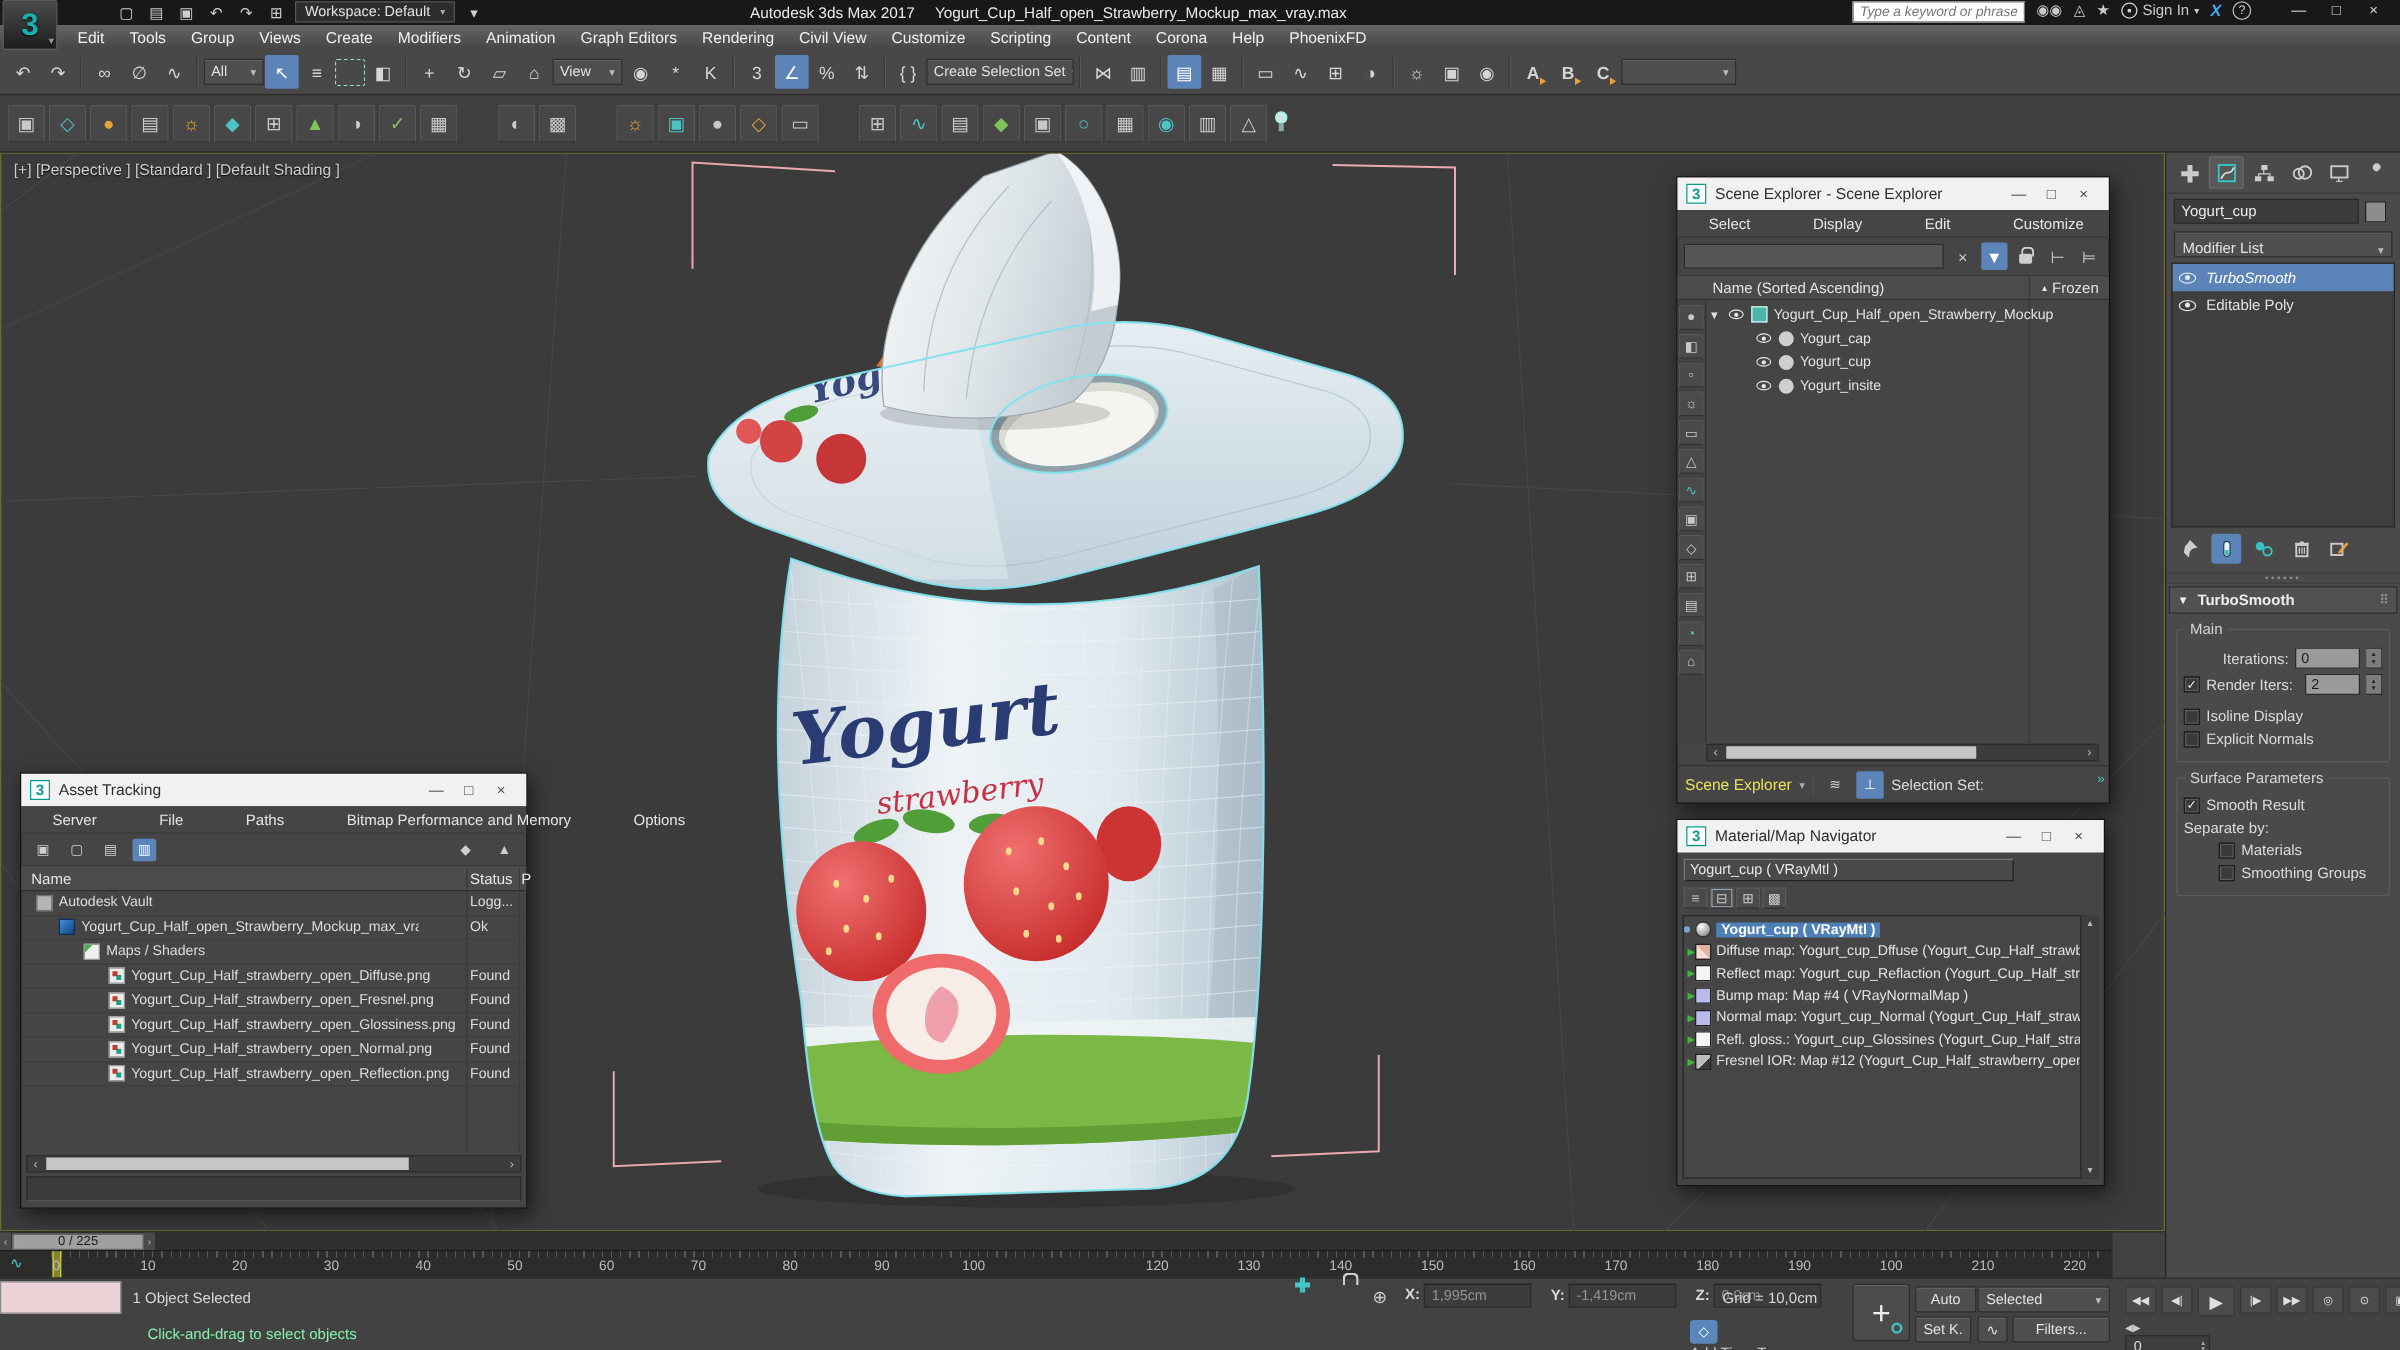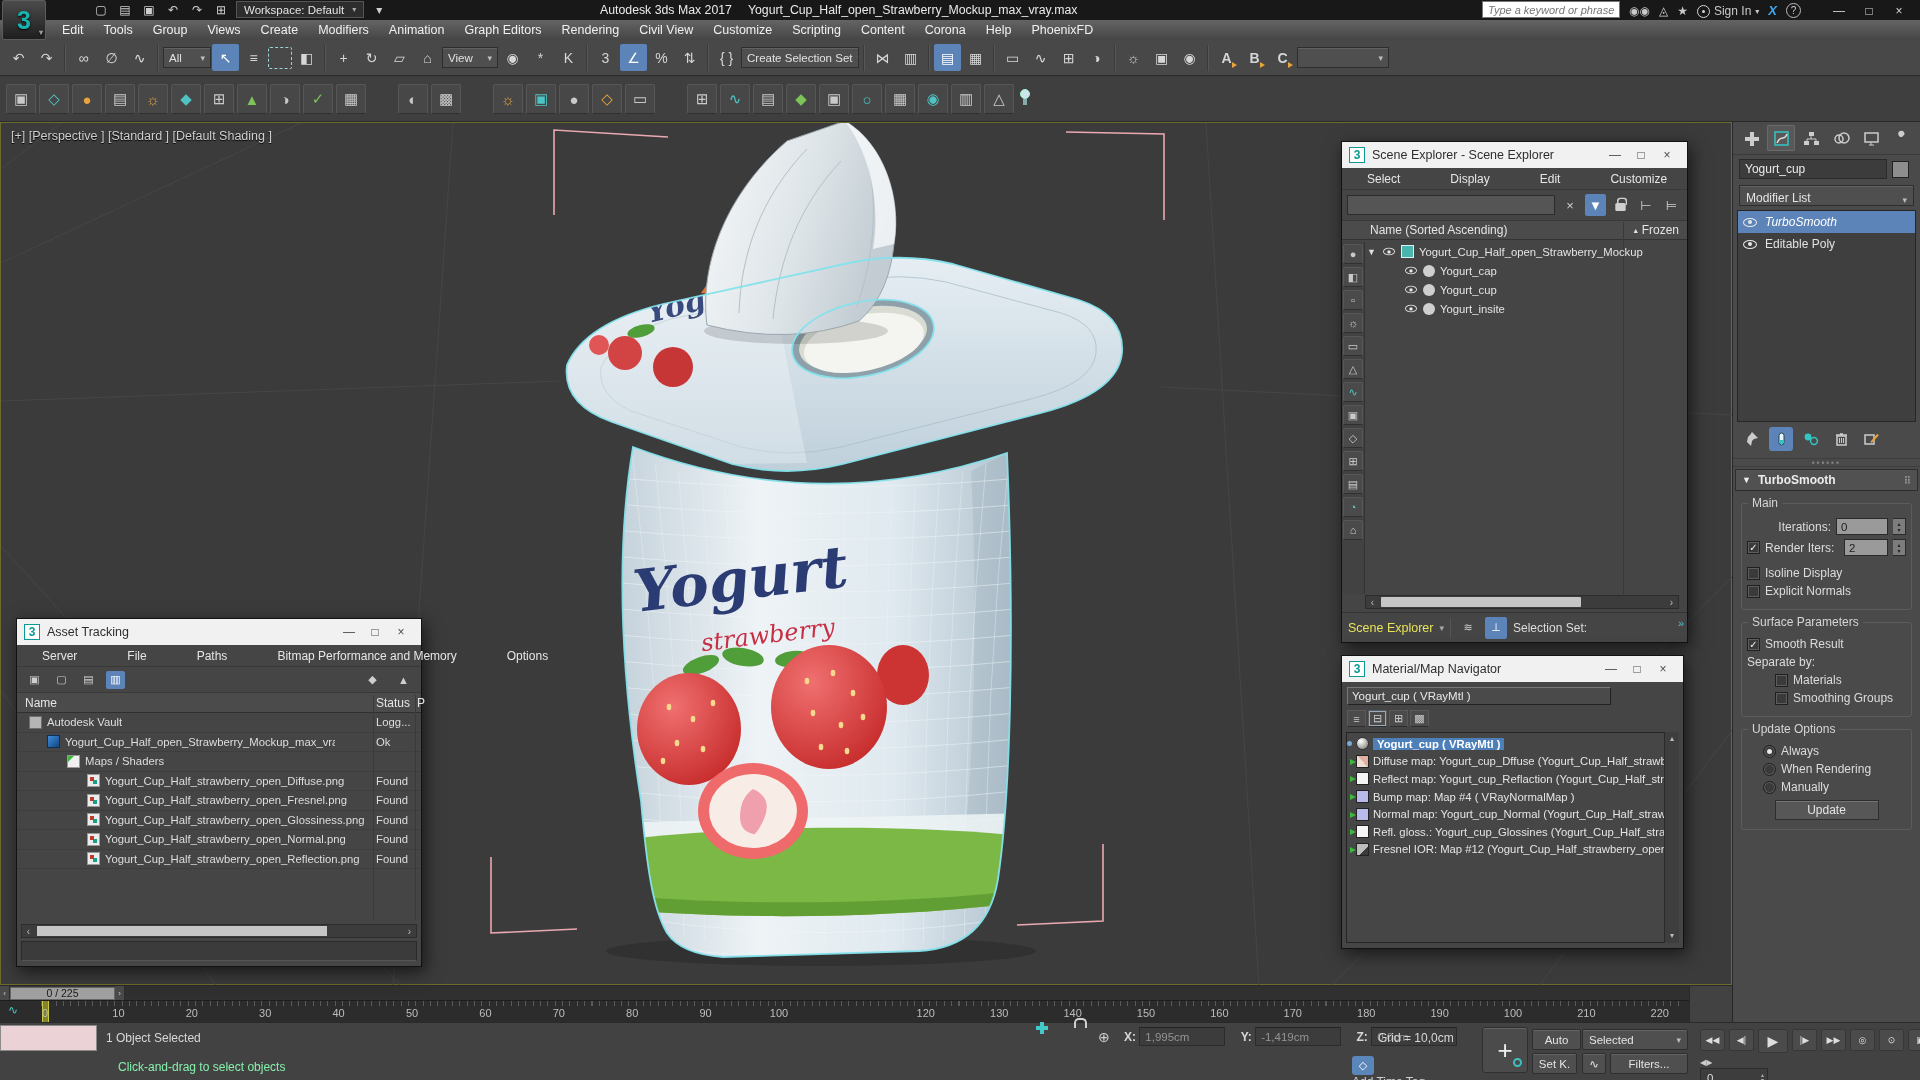--- a/index.html
+++ b/index.html
@@ -7,21 +7,21 @@
 body{position:relative;background:#3a3a3a;font-family:"Liberation Sans",sans-serif;font-size:12px;color:#ddd}
 .abs{position:absolute}
 
 .titlebar{position:absolute;left:0;top:0;width:1920px;height:20px;background:#181818;z-index:40}
 .logo3{position:absolute;left:2px;top:0;width:44px;height:40px;background:linear-gradient(#4b4b4b,#1e1e1e);border:1px solid #5c5c5c;border-radius:2px;z-index:60;display:flex;align-items:center;justify-content:center;color:#17b3ae;font-size:25px;font-weight:bold;text-shadow:0 1px 2px #000}
 .logo3 .lcar{position:absolute;right:2px;bottom:2px;font-size:8px;color:#999}
 .qat{position:absolute;left:92px;top:1px;display:flex;align-items:center;gap:6px}
 .qi{width:18px;height:17px;display:flex;align-items:center;justify-content:center;color:#cfcfcf;font-size:12px}
 .wsdrop{height:17px;background:#2d2d2d;border:1px solid #555;display:flex;align-items:center;gap:8px;padding:0 7px;color:#e3e3e3;font-size:11.5px}
 .apptitle{position:absolute;left:600px;top:3px;color:#eaeaea;font-size:12.3px;display:flex;gap:16px;white-space:nowrap}
-.titright{position:absolute;right:6px;top:1px;display:flex;align-items:flex-end;gap:9px}
+.titright{position:absolute;right:6px;top:1px;display:flex;align-items:flex-start;gap:9px}
 .searchbox{width:138px;height:17px;background:#fff;border:1px solid #777;color:#555;font-style:italic;font-size:11px;padding:0 5px}
 .tico{color:#c9c9c9;font-size:12px;display:flex;align-items:center;gap:4px}
 .xblue{color:#3fa9f5;font-weight:bold;font-style:italic;font-size:13px}
 .qhelp{width:15px;height:15px;border:1px solid #bbb;border-radius:50%;display:flex;align-items:center;justify-content:center;font-size:10px;color:#ccc}
 .winctl{display:flex;gap:0;margin-left:14px}
 .winctl span{width:30px;text-align:center;color:#d5d5d5;font-size:12px}
 
 .menubar{position:absolute;left:0;top:20px;width:1920px;height:20px;background:linear-gradient(#646464,#454545);display:flex;align-items:center;padding-left:52px;z-index:39}
 .menubar span{padding:0 10px;color:#f0f0f0;font-size:12.5px;white-space:nowrap}
 
@@ -622,36 +622,20 @@
       </div>
     <div class="prow" style="padding-left:28px">
       <span class="cb un"></span>
       <span class="plabel">Materials</span>
     </div>
     <div class="prow" style="padding-left:28px">
       <span class="cb un"></span>
       <span class="plabel">Smoothing Groups</span>
     </div>
   </div>
-  <div class="groupbox">
-    <span class="gleg">Update Options</span>
-    <div class="prow" style="padding-left:16px">
-      <span class="radio sel"></span>
-      <span class="plabel">Always</span>
-    </div>
-    <div class="prow" style="padding-left:16px">
-      <span class="radio"></span>
-      <span class="plabel">When Rendering</span>
-    </div>
-    <div class="prow" style="padding-left:16px">
-      <span class="radio"></span>
-      <span class="plabel">Manually</span>
-    </div>
-    <span class="updbtn">Update</span>
-  </div>
 </div>
 
 <div class="fwin" style="left:1341px;top:141px;width:347px;height:502px">
   <div class="ftbar">
     <span class="max3i">3</span>
     <span>Scene Explorer - Scene Explorer</span>
     <span class="fctl">
       <span>—</span>
       <span>□</span>
       <span>×</span>

